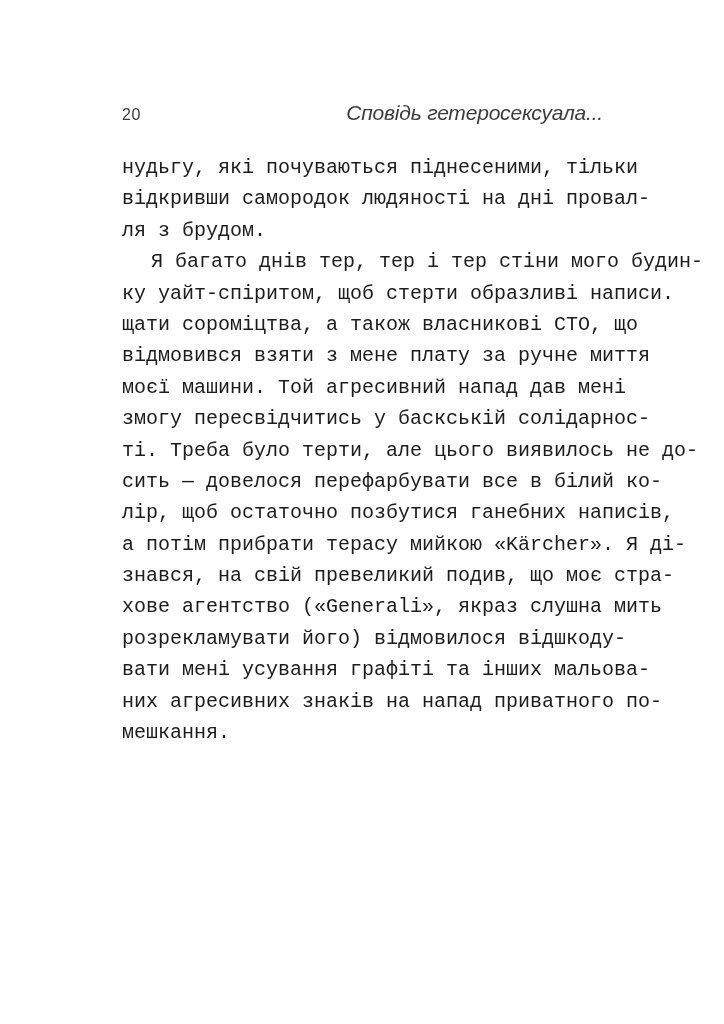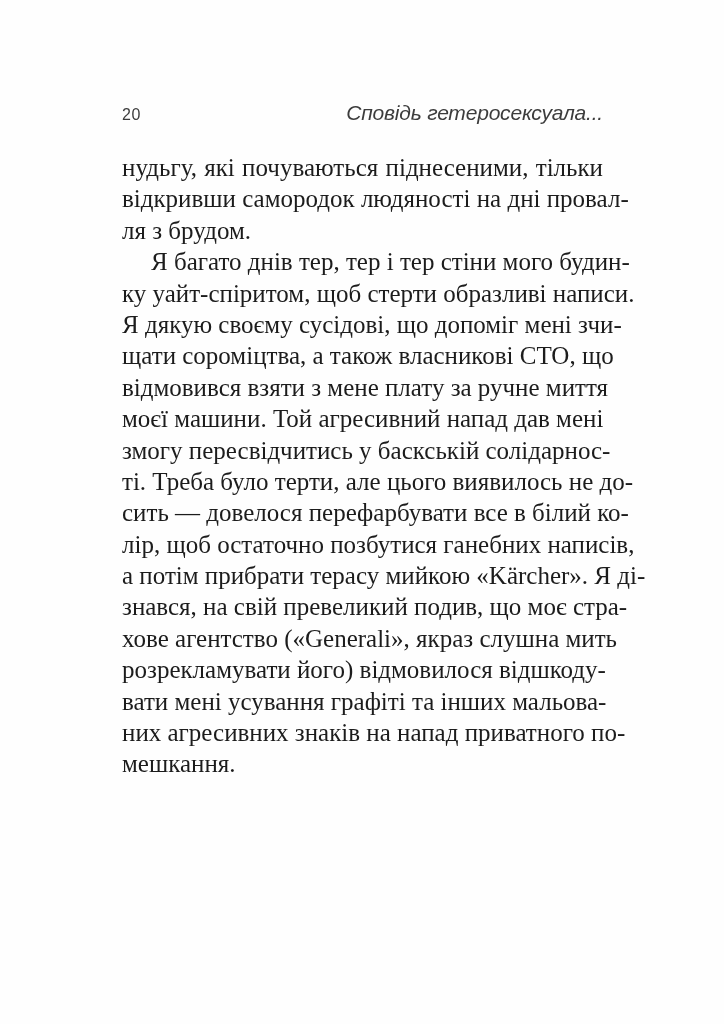--- a/index.html
+++ b/index.html
@@ -40,22 +40,22 @@
       font-family: "Liberation Sans", sans-serif;
       font-style: italic;
       font-size: 21px;
       letter-spacing: -0.2px;
     }
     .body-text {
       position: absolute;
       left: 122px;
       top: 152px;
       width: 481px;
-      font-family: Liberation Serif, serif;
-      font-size: 25px;
+      font-family: Liberation Mono, monospace;
+      font-size: 20px;
       line-height: 31.4px;
       color: #1c1c1c;
     }
     .line {
       display: block;
       white-space: nowrap;
       text-align: justify;
       text-align-last: justify;
       height: 31.4px;
       overflow: visible;
@@ -83,21 +83,20 @@
     <div>
       <span class="line">нудьгу, які почуваються піднесеними, тільки</span>
       <span class="line">відкривши самородок людяності на дні провал-</span>
       <span class="line last">ля з брудом.</span>
     </div>
 
 
     <div>
       <span class="line indent">Я багато днів тер, тер і тер стіни мого будин-</span>
       <span class="line">ку уайт-спіритом, щоб стерти образливі написи.</span>
-      <span class="line">Я дякую своєму сусідові, що допоміг мені зчи-</span>
       <span class="line">щати сороміцтва, а також власникові СТО, що</span>
       <span class="line">відмовився взяти з мене плату за ручне миття</span>
       <span class="line">моєї машини. Той агресивний напад дав мені</span>
       <span class="line">змогу пересвідчитись у баскській солідарнос-</span>
       <span class="line">ті. Треба було терти, але цього виявилось не до-</span>
       <span class="line">сить — довелося перефарбувати все в білий ко-</span>
       <span class="line">лір, щоб остаточно позбутися ганебних написів,</span>
       <span class="line">а потім прибрати терасу мийкою «Kärcher». Я ді-</span>
       <span class="line">знався, на свій превеликий подив, що моє стра-</span>
       <span class="line">хове агентство («Generali», якраз слушна мить</span>

